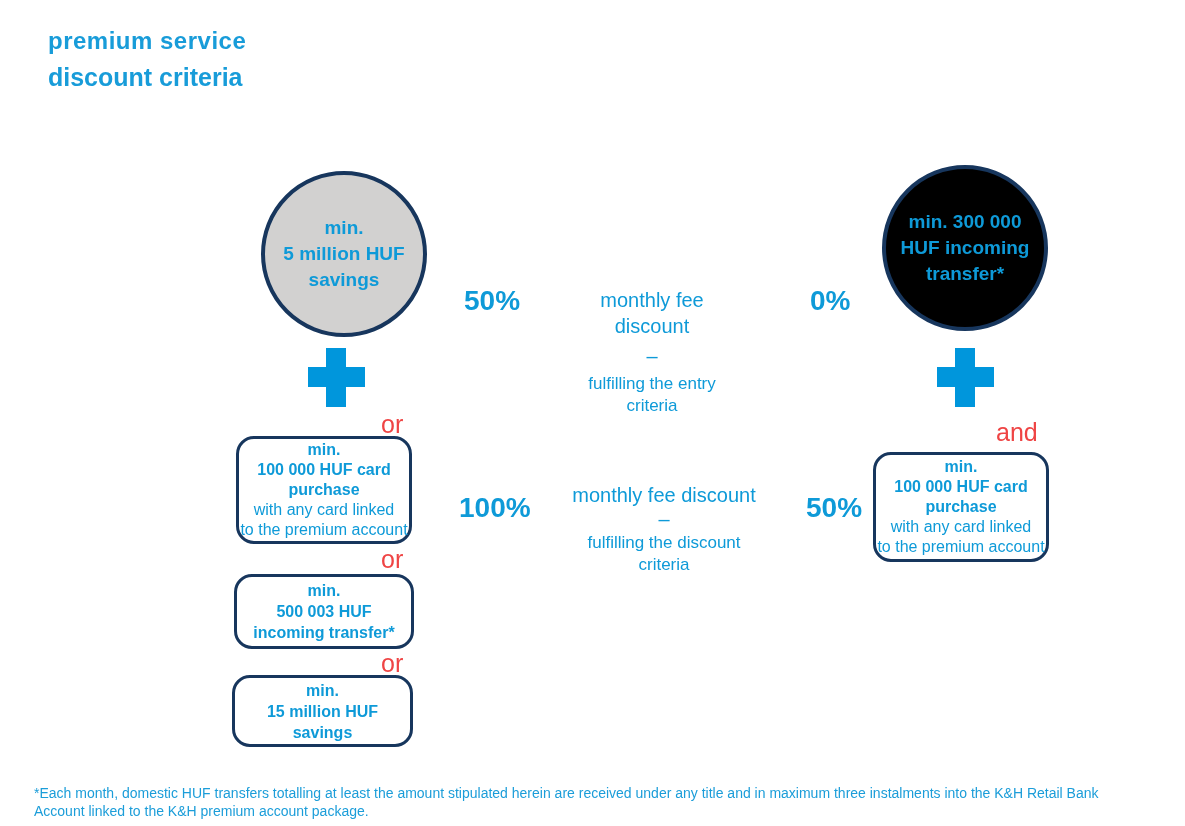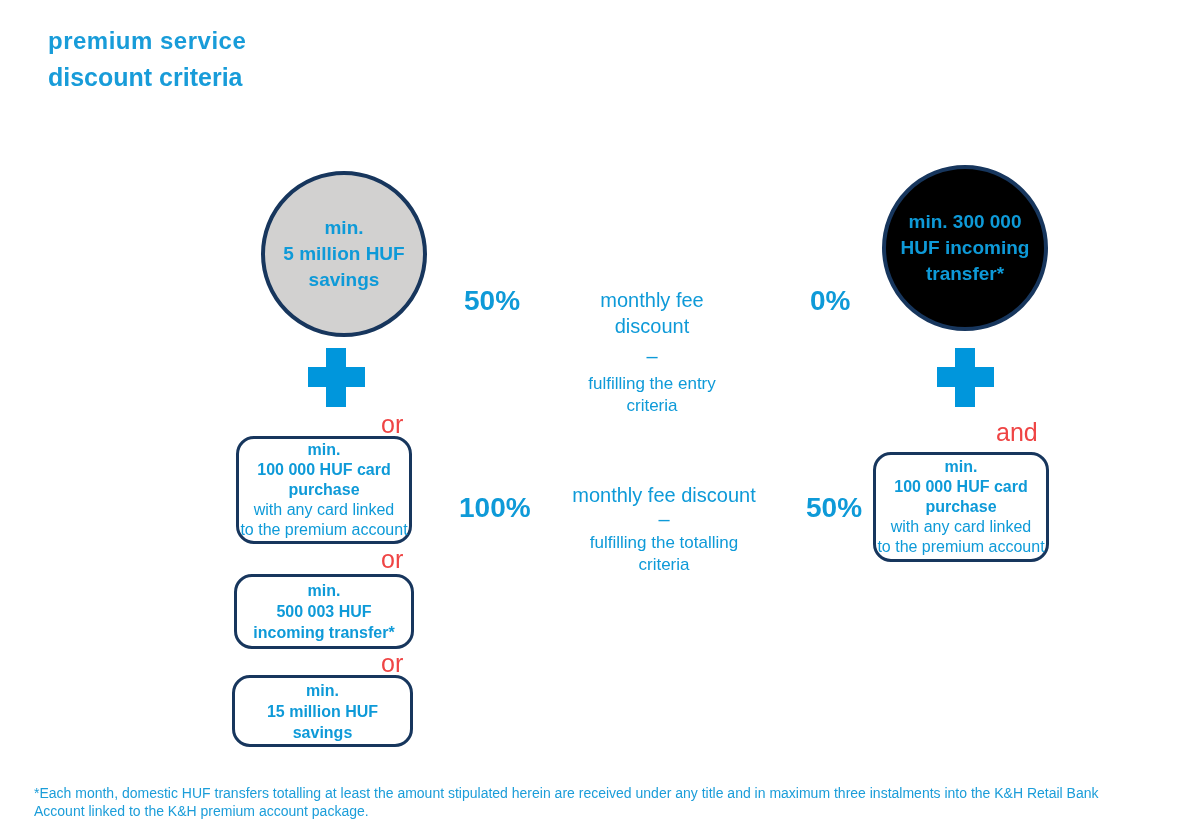--- a/index.html
+++ b/index.html
@@ -123,21 +123,21 @@
     <div class="mid-dash">–</div>
     <div class="mid-small">fulfilling the entry</div>
     <div class="mid-small">criteria</div>
   </div>
   <div class="pct pct-entry-r">0%</div>
 
   <div class="pct pct-disc-l">100%</div>
   <div class="mid mid-2">
     <div class="mid-big">monthly fee discount</div>
     <div class="mid-dash">–</div>
-    <div class="mid-small">fulfilling the totalling</div>
+    <div class="mid-small">fulfilling the discount</div>
     <div class="mid-small">criteria</div>
   </div>
   <div class="pct pct-disc-r">50%</div>
 
   <div class="circle circle-right">
     <div class="circle-lines">
       <div>min. 300 000</div>
       <div>HUF incoming</div>
       <div>transfer*</div>
     </div>

